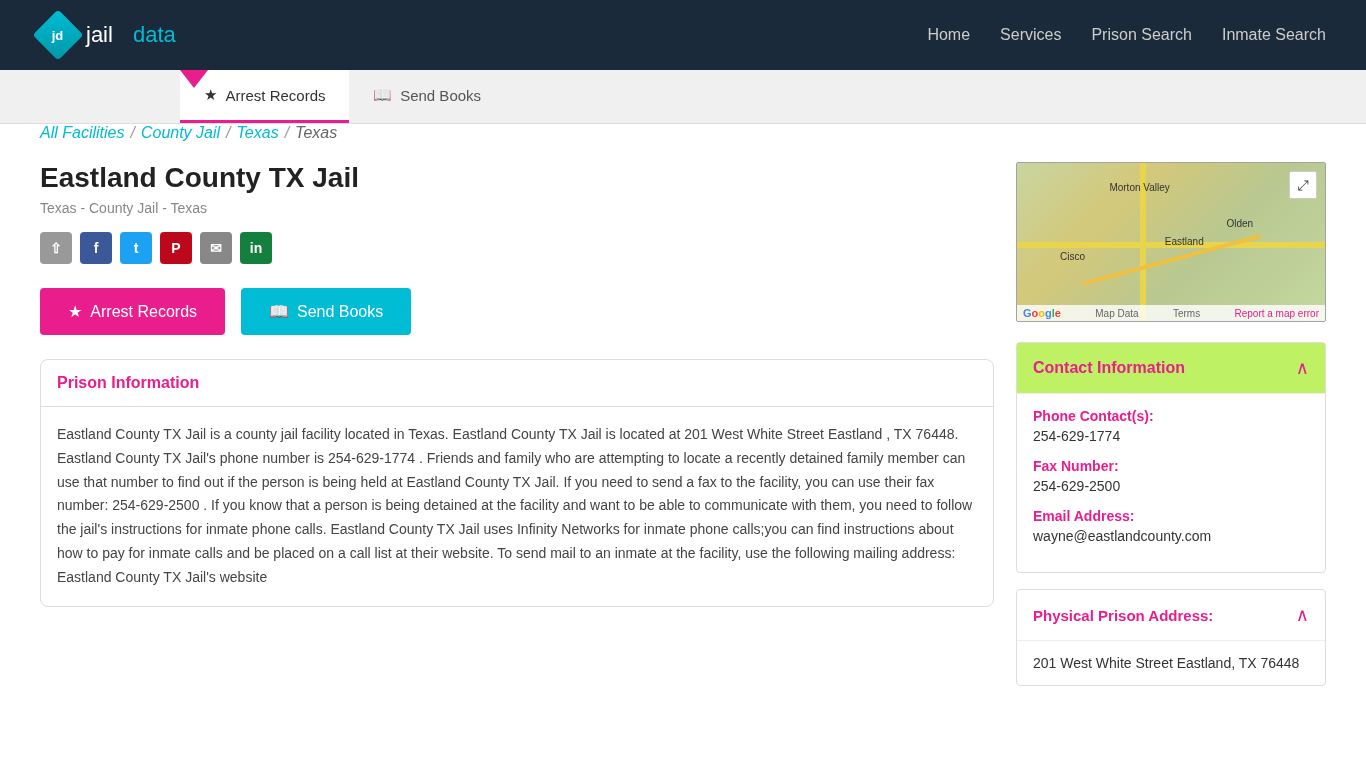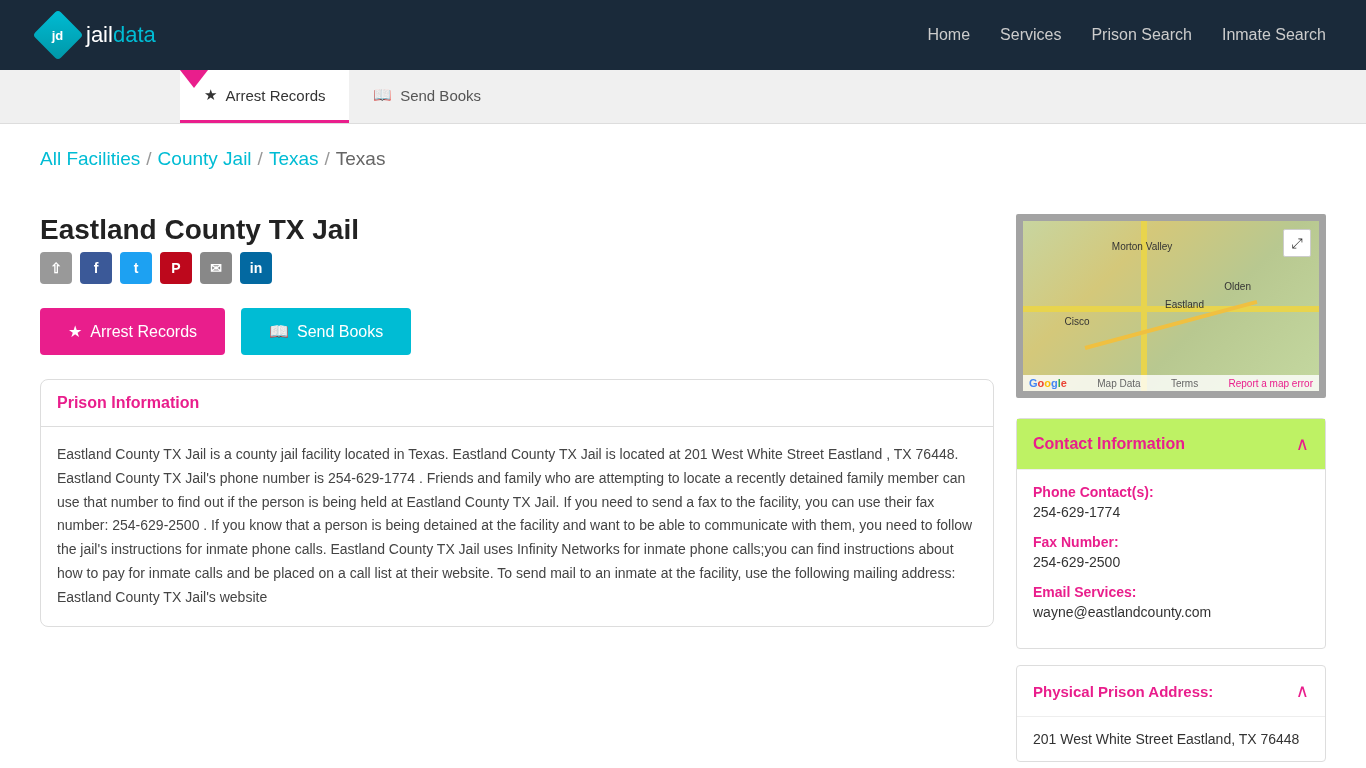--- a/index.html
+++ b/index.html
@@ -33,21 +33,21 @@
       transform: rotate(-45deg);
       color: white;
       font-weight: bold;
       font-size: 13px;
     }
     .logo-text {
       color: white;
       font-size: 22px;
     }
     .logo-text span.jail { color: white; font-weight: normal; margin-top: 43px; }
-    .logo-text span.data { color: #00bcd4; font-weight: normal; }
+    .logo-text span.data { color: #00bcd4; font-weight: normal; margin-left: 20px; }
     .nav-links {
       display: flex;
       gap: 30px;
       list-style: none;
     }
     .nav-links a {
       color: #ccc;
       text-decoration: none;
       font-size: 16px;
     }
@@ -83,26 +83,27 @@
       top: 0;
       width: 0;
       height: 0;
       border-left: 14px solid transparent;
       border-right: 14px solid transparent;
       border-top: 18px solid #e91e8c;
     }
 
     
     .breadcrumb {
-      padding: 24px 40px;
-      font-size: 19px;
+      padding: 0 40px;
+      font-size: 16px;
       color: #666;
       display: flex;
       align-items: center;
       gap: 6px;
+      font-style: italic;
     }
     .breadcrumb a { color: #00bcd4; text-decoration: none; }
     .breadcrumb .sep { color: #999; }
 
     
     .main-content {
       display: flex;
       gap: 22px;
       padding: 20px 40px;
       max-width: 1366px;
@@ -140,21 +141,21 @@
       font-size: 14px;
       font-weight: bold;
       cursor: pointer;
       text-decoration: none;
     }
     .social-share { background: #999; }
     .social-fb { background: #3b5998; }
     .social-tw { background: #1da1f2; }
     .social-pt { background: #bd081c; }
     .social-em { background: #888; }
-    .social-li { background: #0369a1; }
+    .social-li { background: #15803d; }
 
     
     .action-buttons {
       display: flex;
       gap: 16px;
       margin-bottom: 24px;
     }
     .btn-arrest {
       background: #e91e8c;
       color: white;
@@ -195,24 +196,24 @@
     .prison-info-body {
       padding: 16px;
       line-height: 1.7;
       color: #444;
       font-size: 14px;
     }
 
     
     .map-container {
       width: 100%;
-      height: 184px;
+      height: 160px;
       background: #e8eaed;
       position: relative;
-      border: 7px solid #a3a3a3;
+      border: 1px solid #a3a3a3;
       border-radius: 2px;
       overflow: hidden;
       margin-bottom: 20px;
     }
     .map-placeholder {
       width: 100%;
       height: 100%;
       background: linear-gradient(135deg, #c8d5a0 0%, #d4c87a 30%, #b8c890 60%, #c4d8a0 100%);
       position: relative;
     }
@@ -388,20 +389,21 @@
   <span class="sep">/</span>
   <a href="#">Texas</a>
   <span class="sep">/</span>
   <span>Texas</span>
 </div>
 
 <div class="main-content">
 
   <div class="left-col">
     <h1 class="page-title">Eastland County TX Jail</h1>
+    <p class="page-subtitle">Texas - County Jail - Texas</p>
 
     <div class="social-icons">
       <a href="#" class="social-btn social-share" title="Share">⇧</a>
       <a href="#" class="social-btn social-fb" title="Facebook">f</a>
       <a href="#" class="social-btn social-tw" title="Twitter">t</a>
       <a href="#" class="social-btn social-pt" title="Pinterest">P</a>
       <a href="#" class="social-btn social-em" title="Email">✉</a>
       <a href="#" class="social-btn social-li" title="LinkedIn">in</a>
     </div>
 
@@ -448,21 +450,21 @@
     <div class="contact-panel">
       <div class="contact-panel-header">
         <span class="contact-panel-title">Contact Information</span>
         <span class="contact-panel-toggle">∧</span>
       </div>
       <div class="contact-panel-body">
         <div class="contact-field-label">Phone Contact(s):</div>
         <div class="contact-field-value">254-629-1774</div>
         <div class="contact-field-label">Fax Number:</div>
         <div class="contact-field-value">254-629-2500</div>
-        <div class="contact-field-label">Email Services:</div>
+        <div class="contact-field-label">Email Address:</div>
         <div class="contact-field-value">wayne@eastlandcounty.com</div>
       </div>
     </div>
 
     <div class="address-panel">
       <div class="address-panel-header">
         <span class="address-panel-title">Physical Prison Address:</span>
         <span class="contact-panel-toggle">∧</span>
       </div>
       <div class="address-panel-body">

